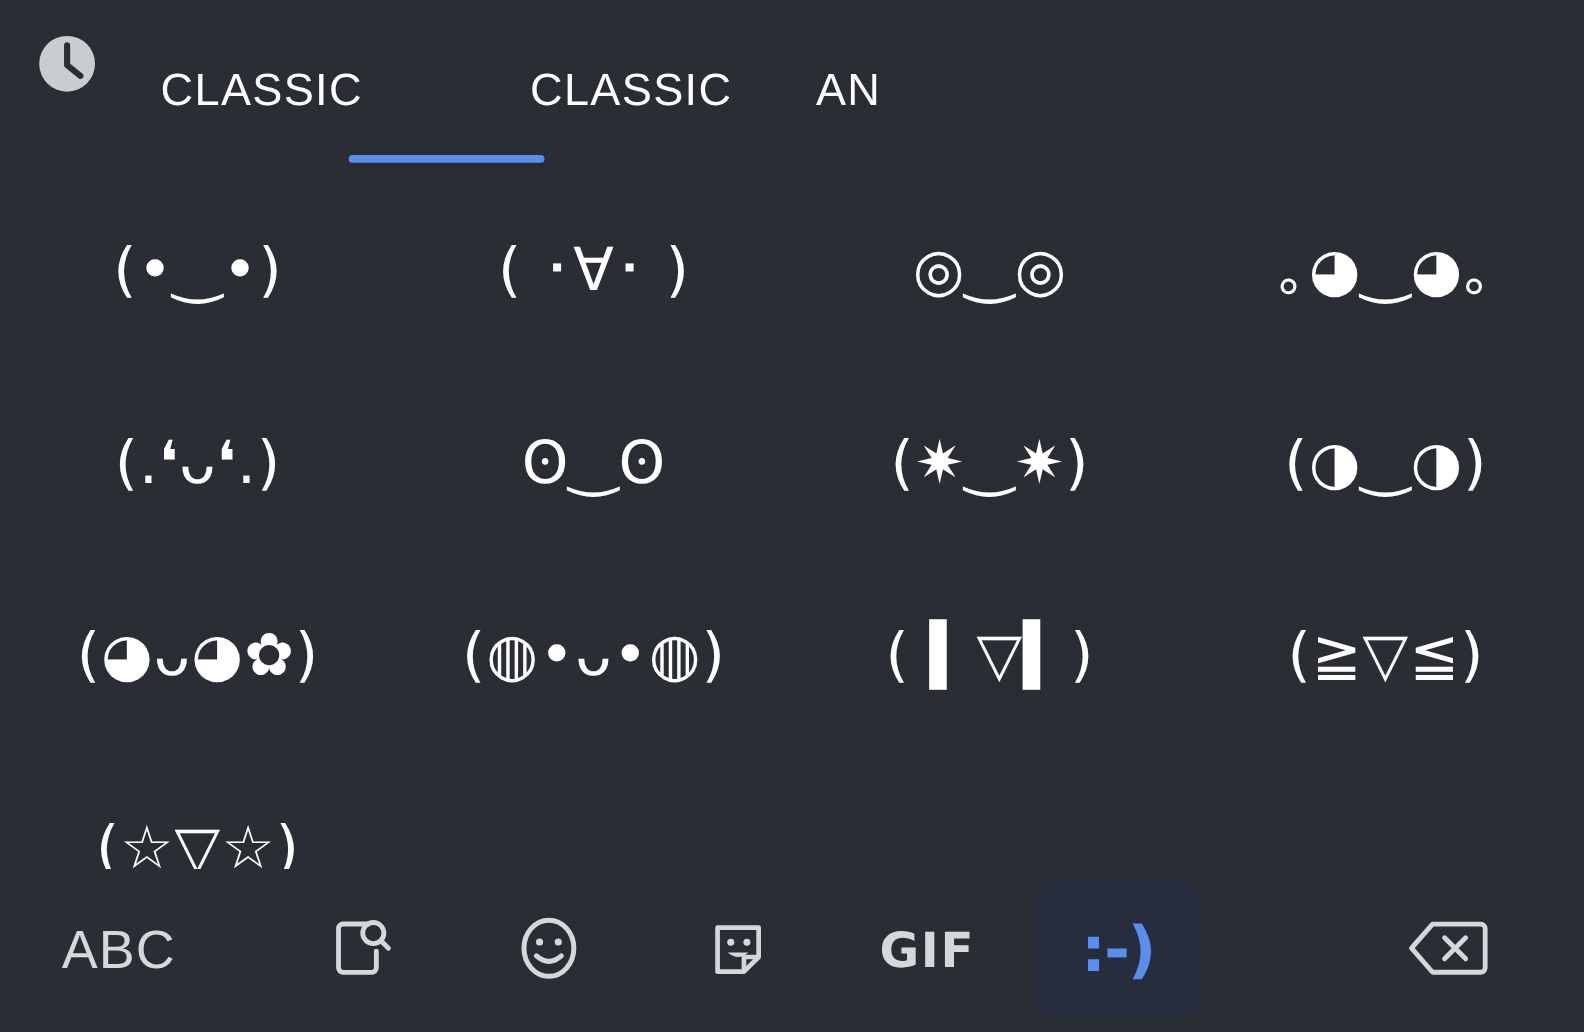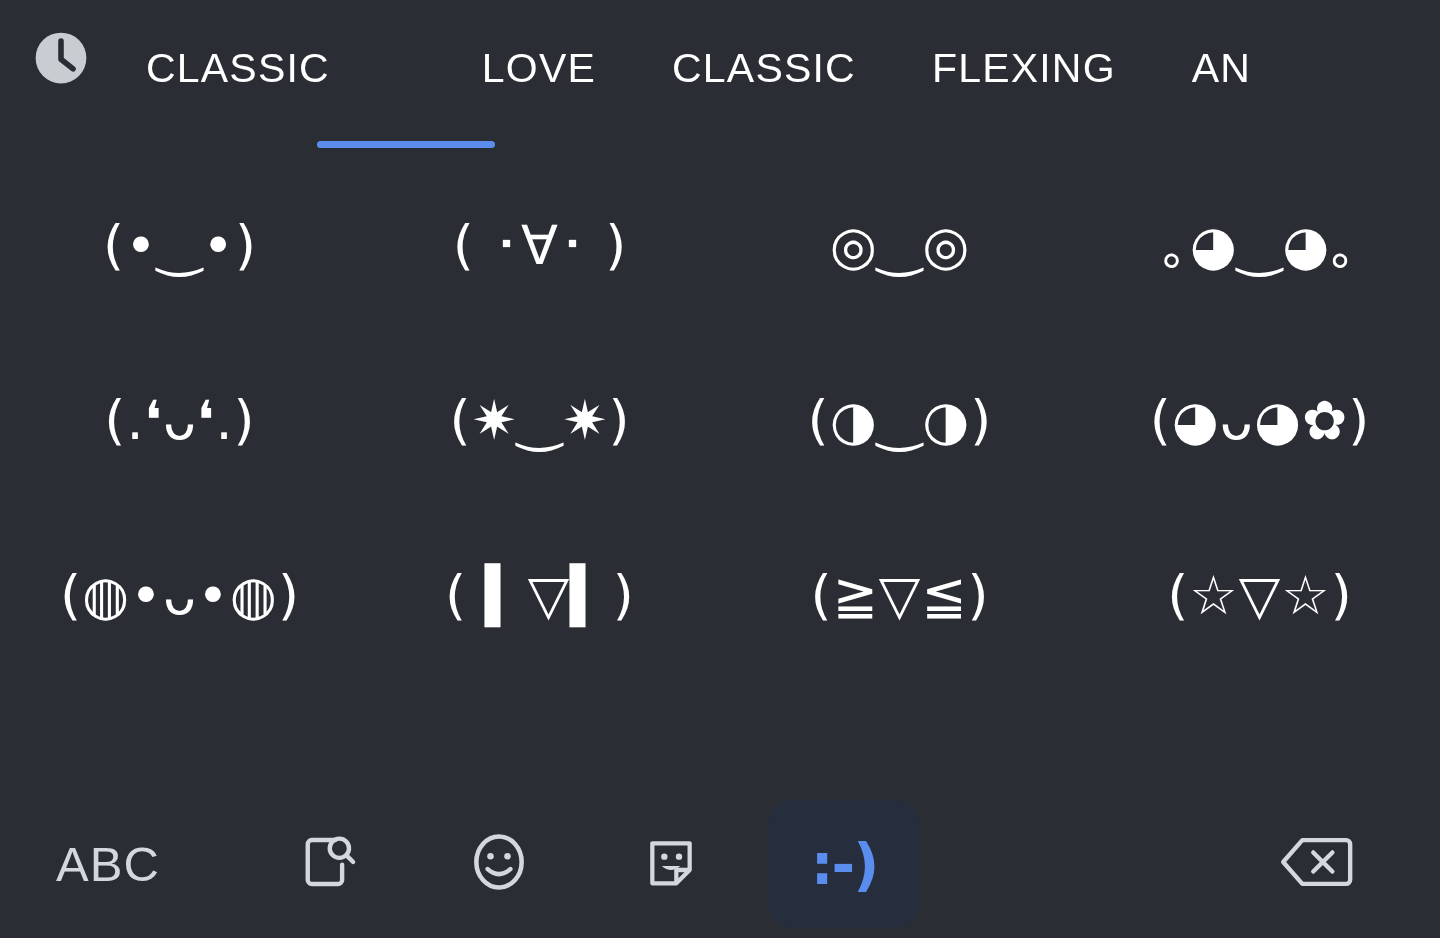--- a/index.html
+++ b/index.html
@@ -46,21 +46,21 @@
   .tabs {
     flex: 1 1 auto;
     display: flex;
     align-items: flex-start;
     height: 158px;
   }
 
   .tab {
     position: relative;
     height: 158px;
-    padding: 4px 38px;
+    padding: 17px 38px;
     display: flex;
     align-items: flex-start;
     justify-content: center;
     cursor: pointer;
     flex: 0 0 auto;
     text-align: center;
   }
 
   .tab-label {
     display: block;
@@ -209,34 +209,26 @@
 
     <div class="tab">
       <span class="tab-label">CLASSIC</span>
       <span class="underline"></span>
     </div>
 
     <div class="tab active">
       <span class="underline"></span>
     </div>
 
-    <div class="tab">
-      <span class="tab-label">LOVE</span>
-      <span class="underline"></span>
-    </div>
 
     <div class="tab">
       <span class="tab-label">CLASSIC</span>
       <span class="underline"></span>
     </div>
 
-    <div class="tab">
-      <span class="tab-label">FLEXING</span>
-      <span class="underline"></span>
-    </div>
 
     <div class="tab">
       <span class="tab-label">AN</span>
       <span class="underline"></span>
     </div>
 
   </div>
 </div>
 
 <div class="grid">
@@ -249,20 +241,23 @@
     </div>
   <div class="cell">
     <span class="kao">◎‿◎</span>
     </div>
   <div class="cell">
     <span class="kao">｡◕‿◕｡</span>
     </div>
 
   <div class="cell">
     <span class="kao">(.❛ᴗ❛.)</span>
+    </div>
+  <div class="cell">
+    <span class="kao">ʘ‿ʘ</span>
     </div>
   <div class="cell">
     <span class="kao">(✷‿✷)</span>
     </div>
 
   <div class="cell">
     <span class="kao">(◑‿◑)</span>
     </div>
   <div class="cell">
     <span class="kao">(◕ᴗ◕✿)</span>
@@ -315,20 +310,23 @@
       <svg width="64" height="64" viewBox="0 0 48 48" fill="none" stroke="#d4d7dc" stroke-width="3.2" stroke-linejoin="round">
         <path d="M10 10 H38 V30 L28 40 H10 Z"></path>
         <path d="M38 30 H28 V40"></path>
         <circle cx="19" cy="20" r="2.4" fill="#d4d7dc" stroke="none"></circle>
         <circle cx="30" cy="20" r="2.4" fill="#d4d7dc" stroke="none"></circle>
         <path d="M17 27 Q24 33 31 27 Z" fill="#d4d7dc" stroke="none"></path>
       </svg>
     </span>
   </div>
 
+  <div class="tool tool-gif">
+    <span class="gif-text">GIF</span>
+  </div>
 
   <div class="tool tool-kaomoji">
     <span class="kaomoji-glyph">:-)</span>
   </div>
 
   <div class="tool tool-backspace">
     <span>
       <svg width="82" height="68" viewBox="0 0 60 48" fill="none" stroke="#d4d7dc" stroke-width="3.2" stroke-linecap="round" stroke-linejoin="round">
         <path d="M20 8 H52 a3 3 0 0 1 3 3 V37 a3 3 0 0 1 -3 3 H20 L6 24 Z"></path>
         <path d="M28 17 L42 31 M42 17 L28 31"></path>

